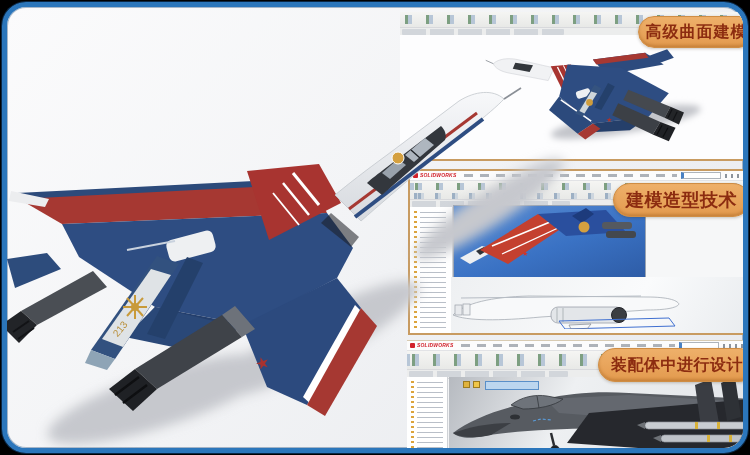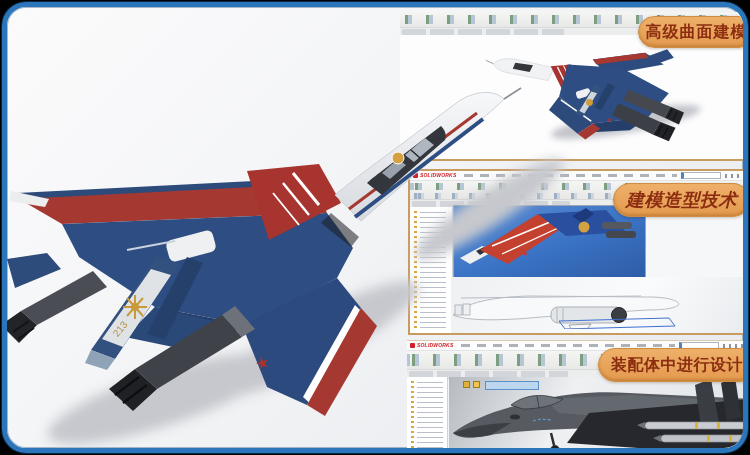--- a/index.html
+++ b/index.html
@@ -67,21 +67,21 @@
          border:1px solid #5a8fc8;}
   .mini-ico{position:absolute;width:5px;height:5px;background:#e0b23c;border:1px solid #9c7a20;}
   
   #main-jet{position:absolute;left:0;top:0;z-index:6;pointer-events:none;}
   
   .badge{position:absolute;z-index:10;display:flex;align-items:center;justify-content:center;
          background:linear-gradient(#eeb06a,#e39a4e);border:1px solid #cf8d44;border-radius:17px;
          color:#8c2c10;font-weight:bold;letter-spacing:1px;
          box-shadow:inset 0 -2px 3px rgba(150,85,20,.35), 0 1px 3px rgba(60,40,10,.25);}
   #badge-surface{left:631px;top:9px;width:115px;height:30px;font-size:16px;}
-  #badge-modeling{left:606px;top:176px;width:135px;height:32px;font-size:18px;letter-spacing:.5px;font-style:italic;}
+  #badge-modeling{left:606px;top:176px;width:135px;height:32px;font-size:18px;letter-spacing:.5px;}
   #badge-assembly{left:591px;top:341px;width:156px;height:32px;font-size:16px;letter-spacing:.5px;}
 </style>
 </head>
 <body>
 
 <div class="frame">
 
   <div class="shot" id="shot-top">
     <div class="toolbar" style="height:15px;"></div>
     <div class="tabrow">

